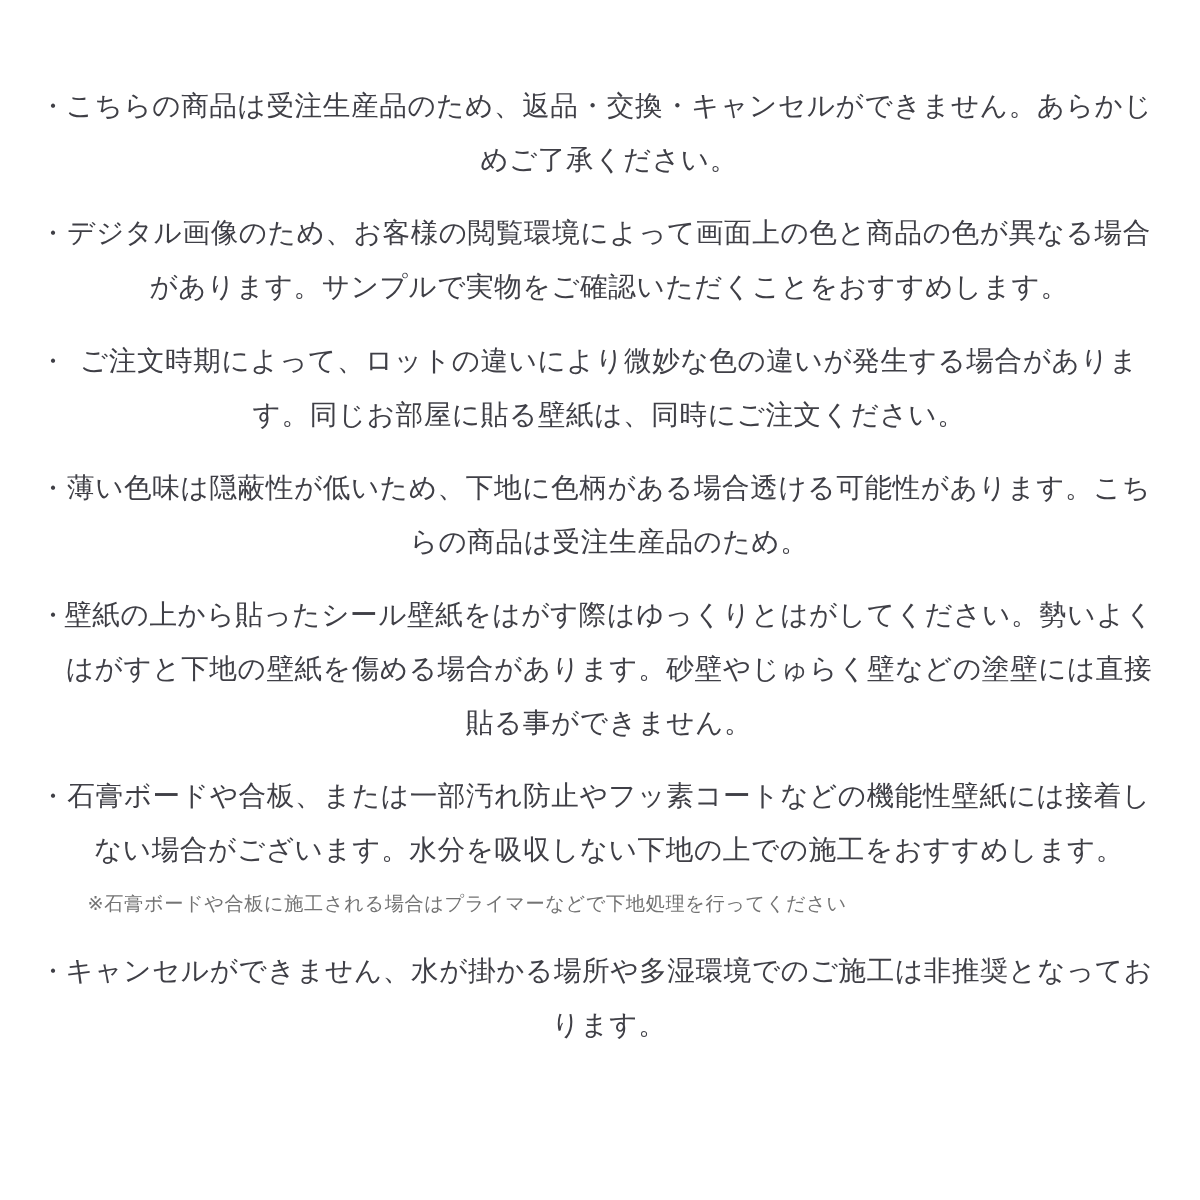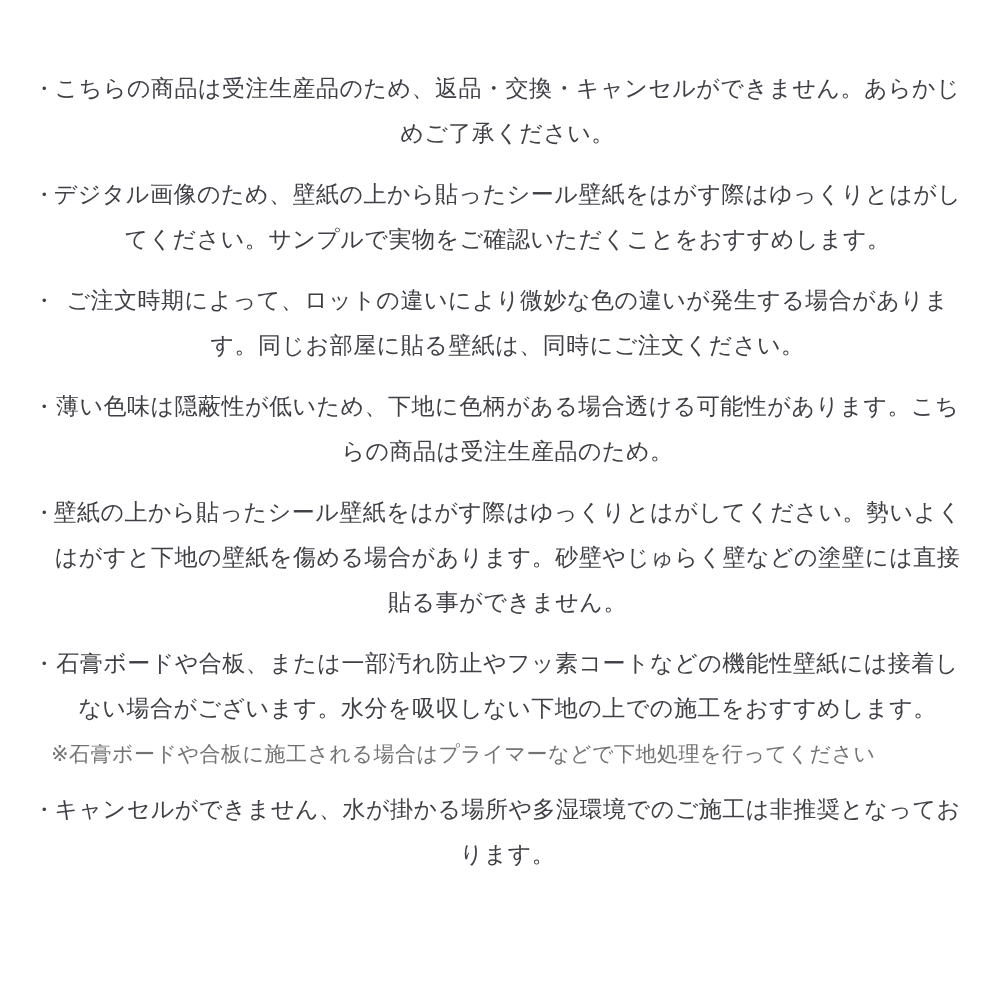--- a/index.html
+++ b/index.html
@@ -41,46 +41,46 @@
   .note-text {
     font-size: 23px;
     line-height: 45px;
     letter-spacing: 0.5px;
     color: var(--text);
     text-align: center;
     word-break: break-all;
     overflow-wrap: anywhere;
   }
   .note-subnote {
-    font-size: 21px;
+    font-size: 16px;
     line-height: 34px;
     letter-spacing: 0.5px;
     color: var(--subnote);
     margin-top: 6px;
-    margin-left: 2px;
+    margin-left: 24px;
     word-break: break-all;
     overflow-wrap: anywhere;
   }
 </style>
 </head>
 <body>
 
 <div class="page">
 
   <div class="note">
     <span class="note-bullet">・</span>
     <div class="note-body">
       <p class="note-text">こちらの商品は受注生産品のため、返品・交換・キャンセルができません。あらかじめご了承ください。</p>
     </div>
   </div>
 
   <div class="note">
     <span class="note-bullet">・</span>
     <div class="note-body">
-      <p class="note-text">デジタル画像のため、壁紙の上から貼ったシール壁紙をはがす際はゆっくりとはがしてください。サンプルで実物をご確認いただくことをおすすめします。</p>
+      <p class="note-text">デジタル画像のため、お客様の閲覧環境によって画面上の色と商品の色が異なる場合があります。サンプルで実物をご確認いただくことをおすすめします。</p>
     </div>
   </div>
 
   <div class="note">
     <span class="note-bullet">・</span>
     <div class="note-body">
       <p class="note-text">ご注文時期によって、ロットの違いにより微妙な色の違いが発生する場合があります。同じお部屋に貼る壁紙は、同時にご注文ください。</p>
     </div>
   </div>
 

